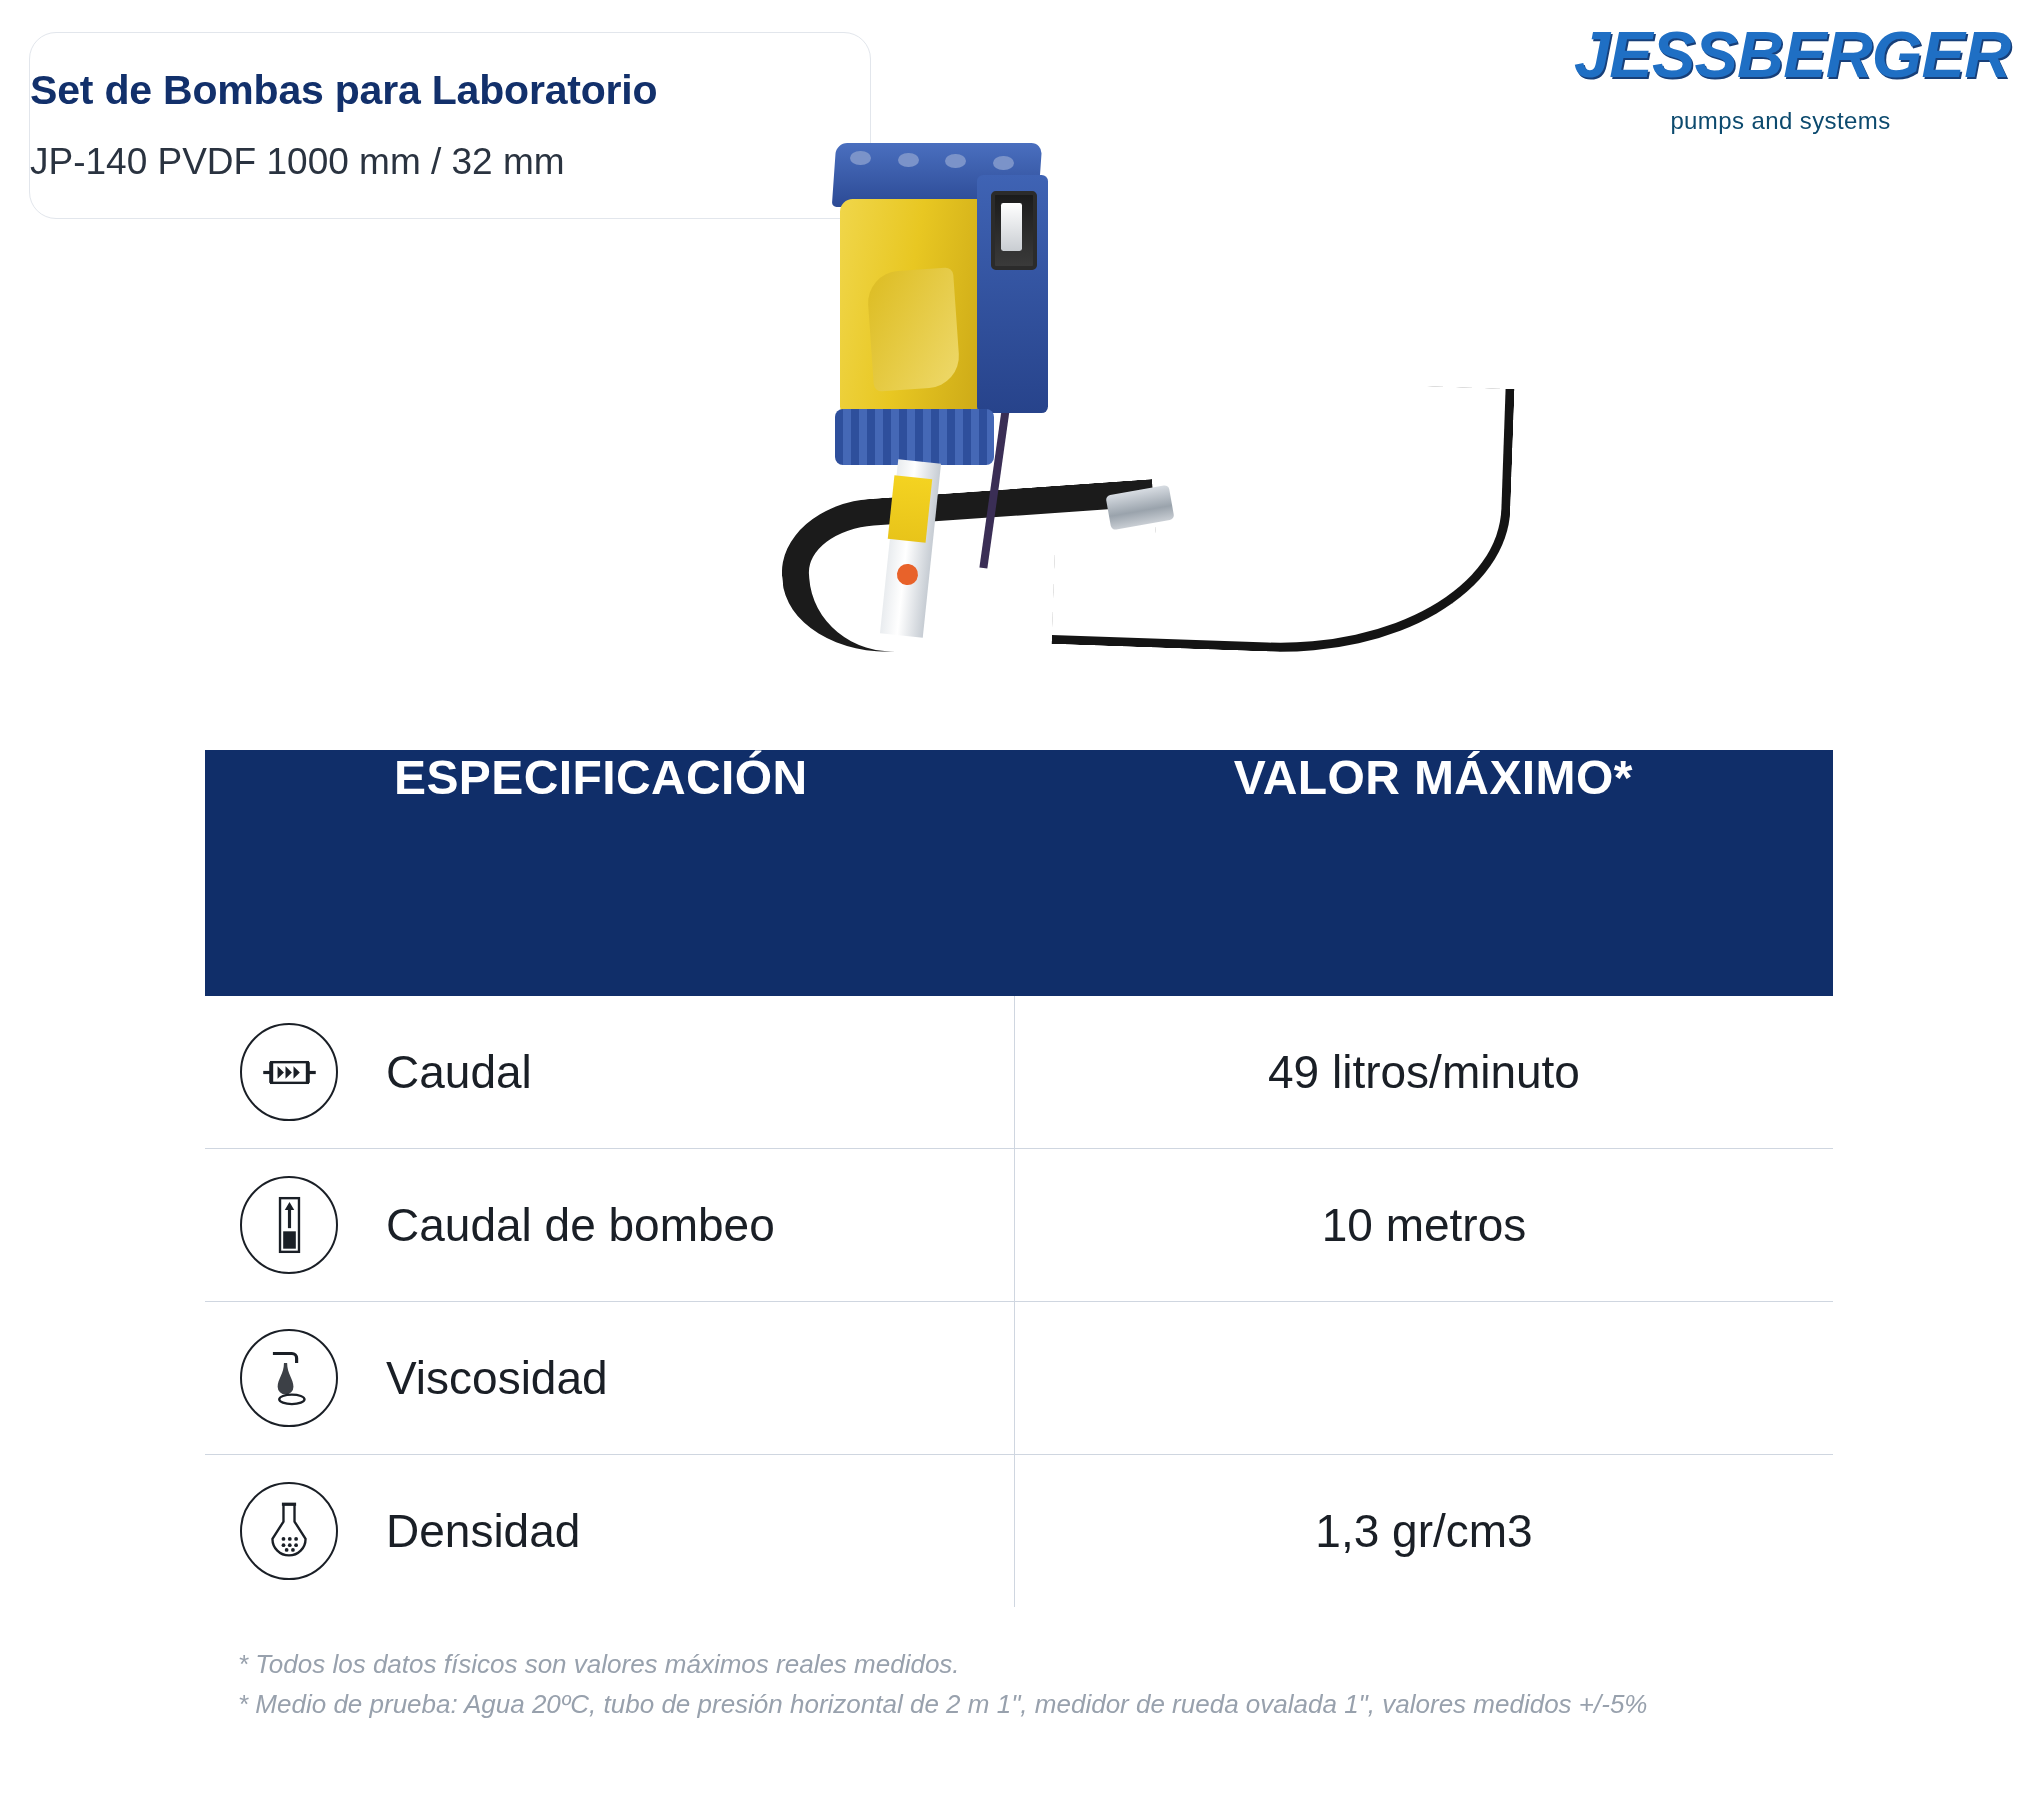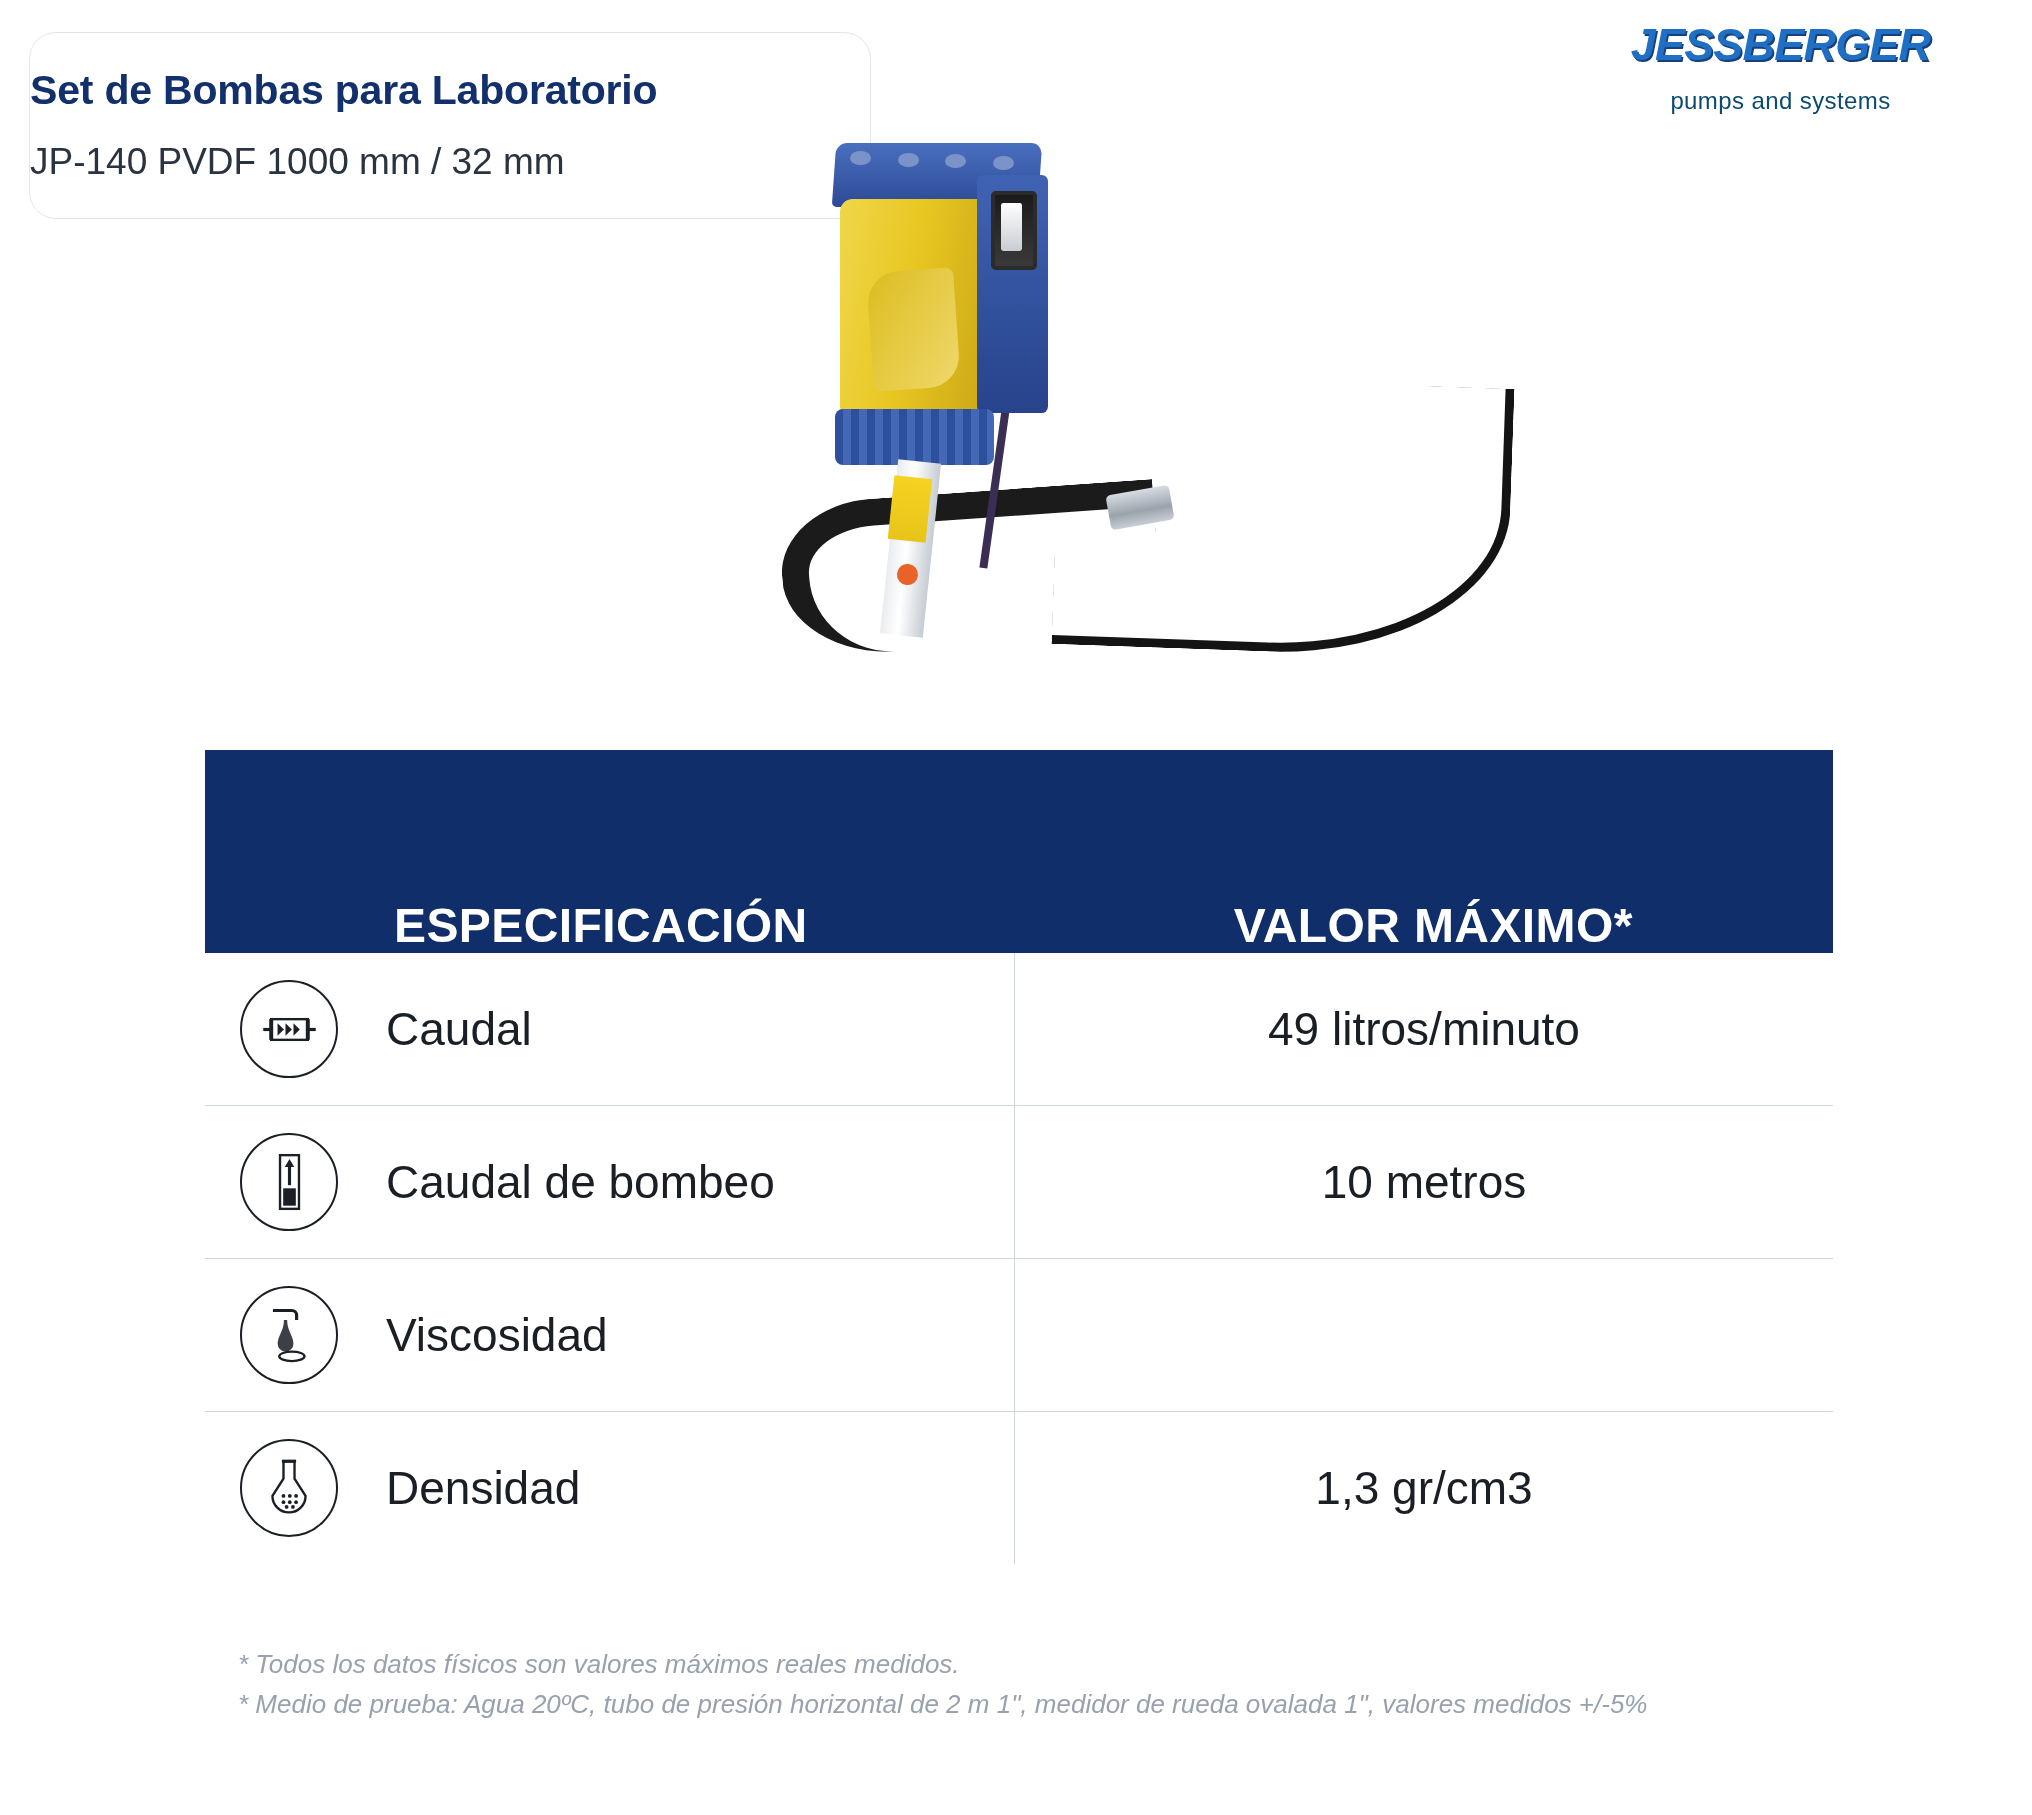--- a/index.html
+++ b/index.html
@@ -48,21 +48,21 @@
 
   .brand {
     position: absolute;
     right: 46px;
     top: 22px;
     width: 413px;
     text-align: center;
     user-select: none;
   }
   .brand-name {
-    font-size: 45px;
+    font-size: 65px;
     font-weight: bold;
     font-style: italic;
     color: #1f6fc4;
     letter-spacing: -0.8px;
     line-height: 1;
     text-shadow: 1.6px 1.6px 0 #173f79;
   }
   .brand-tag {
     font-size: 24px;
     font-weight: normal;
@@ -237,23 +237,23 @@
 
   
   .table {
     position: absolute;
     left: 205px;
     top: 750px;
     width: 1628px;
   }
   .table-head {
     background: #102e69;
-    height: 203px;
+    height: 246px;
     display: flex;
-    align-items: flex-end;
+    align-items: flex-start;
     gap: 37px;
   }
   .th {
     color: #ffffff;
     font-size: 48px;
     font-weight: bold;
     letter-spacing: 0.4px;
     text-align: center;
   }
   .th-spec { width: 810px; }

